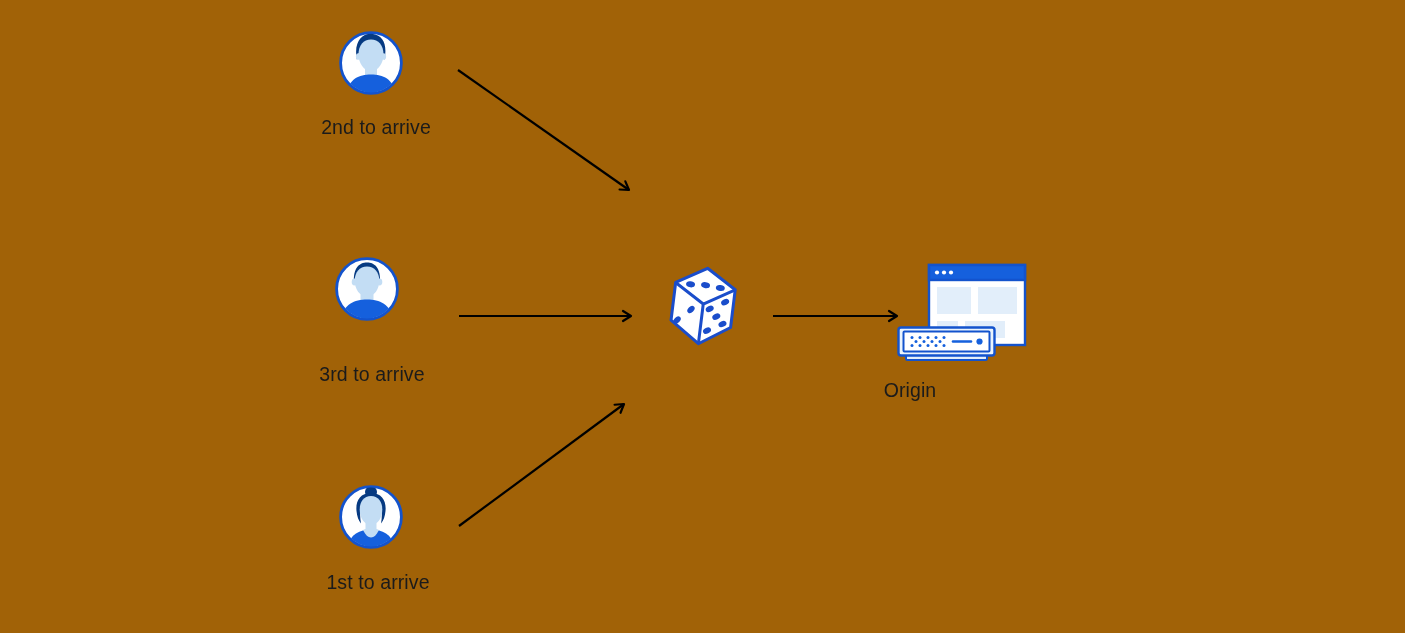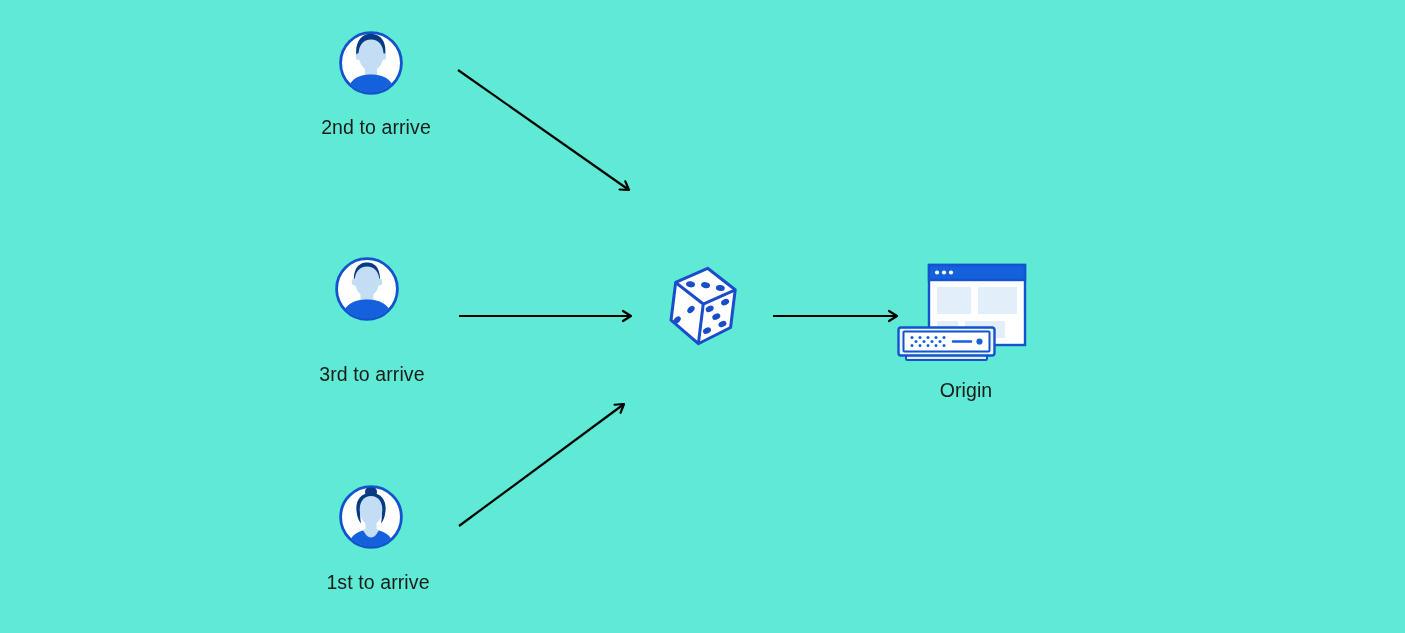--- a/index.html
+++ b/index.html
@@ -1,20 +1,20 @@
 <!DOCTYPE html>
 <html><head>
 <meta charset="utf-8">
 <style>
   html, body { margin: 0; padding: 0; background: #ffffff; }
   .canvas {
     position: relative;
     width: 1405px;
     height: 633px;
-    background: #5eead4;
+    background: #a16207;
     font-family: "Liberation Sans", "DejaVu Sans", sans-serif;
     overflow: hidden;
   }
   .layer { position: absolute; left: 0; top: 0; }
   .node { position: absolute; }
   .node-label {
     position: absolute;
     transform: translateX(-50%);
     font-size: 19.5px;
     line-height: 24px;
@@ -156,15 +156,15 @@
             <circle cx="22" cy="18.5" r="1.5"></circle>
             <circle cx="30" cy="18.5" r="1.5"></circle>
             <circle cx="38" cy="18.5" r="1.5"></circle>
             <circle cx="46" cy="18.5" r="1.5"></circle>
         </g>
         <line x1="55" y1="14.5" x2="73" y2="14.5" stroke="#1560dd" stroke-width="2.6" stroke-linecap="round"></line>
         <circle cx="81.5" cy="14.5" r="3.1" fill="#1560dd"></circle>
       </g>
     </svg>
   </div>
-  <div class="node-label" style="left:966px; top:378px;">Origin</div>
+  <div class="node-label" style="left:910px; top:378px;">Origin</div>
 
 </div>
 
 </body></html>

